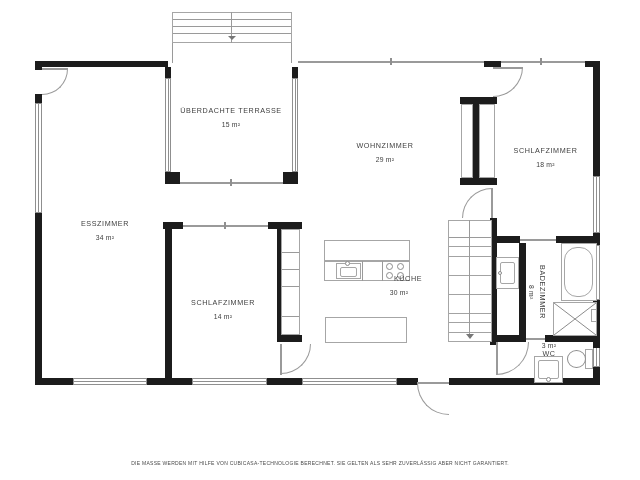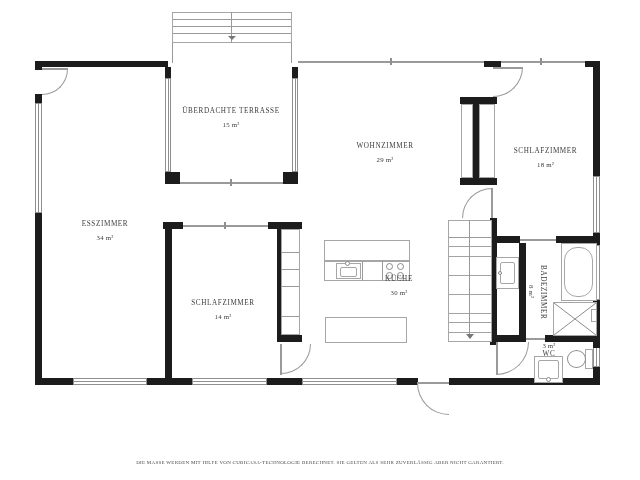--- a/index.html
+++ b/index.html
@@ -1,17 +1,17 @@
 <!DOCTYPE html>
 <html style="--wall: #1c1c1c; --line: #9a9a9a; --text: #3d3d3d;"><head>
 <meta charset="utf-8">
 <style>
   html,body{margin:0;padding:0;background:#fff}
   #plan{position:relative;width:640px;height:480px;background:#fff;overflow:hidden;
-        font-family:Liberation Serif, serif}
+        font-family:Liberation Sans, sans-serif}
   .abs{position:absolute}
   .w{position:absolute;background:var(--wall,#1c1c1c)}
   .tl{position:absolute;background:var(--line,#9a9a9a)}
   .tk{position:absolute;background:#8f8f8f}
   .wn,.wnv{position:absolute;border:1px solid #8f8f8f;background:#fff;box-sizing:border-box}
   .wn::after{content:"";position:absolute;left:0;right:0;top:50%;margin-top:-0.5px;height:1px;background:#8f8f8f}
   .wnv::after{content:"";position:absolute;top:0;bottom:0;left:50%;margin-left:-0.5px;width:1px;background:#8f8f8f}
   .thin{position:absolute;border:1px solid #a6a6a6;background:#fff;box-sizing:border-box}
   .ci{position:absolute;border:1px solid #8c8c8c;border-radius:50%;background:#fff;box-sizing:border-box}
   .arc{position:absolute;box-sizing:border-box;border:0 solid #9a9a9a}
@@ -172,21 +172,21 @@
 
   <div class="rl" style="left:488px;top:146px;width:115px">SCHLAFZIMMER</div>
   <div class="ra" style="left:488px;top:160px;width:115px">18 m²</div>
 
   <div class="rl" style="left:45px;top:219px;width:120px">ESSZIMMER</div>
   <div class="ra" style="left:45px;top:233px;width:120px">34 m²</div>
 
   <div class="rl" style="left:163px;top:298px;width:120px">SCHLAFZIMMER</div>
   <div class="ra" style="left:163px;top:312px;width:120px">14 m²</div>
 
-  <div class="rl" style="left:355px;top:274px;width:88px">KÜCHE</div>
+  <div class="rl" style="left:364px;top:274px;width:88px">KÜCHE</div>
   <div class="ra" style="left:355px;top:288px;width:88px">30 m²</div>
 
   <div class="vlab" style="left:524px;top:246px;width:24px;height:92px">
     <span class="vn">BADEZIMMER</span>
     <span class="va">8 m²</span>
   </div>
 
   <div class="ra" style="left:531px;top:341px;width:36px">3 m²</div>
   <div class="rl" style="left:531px;top:349px;width:36px">WC</div>
 

